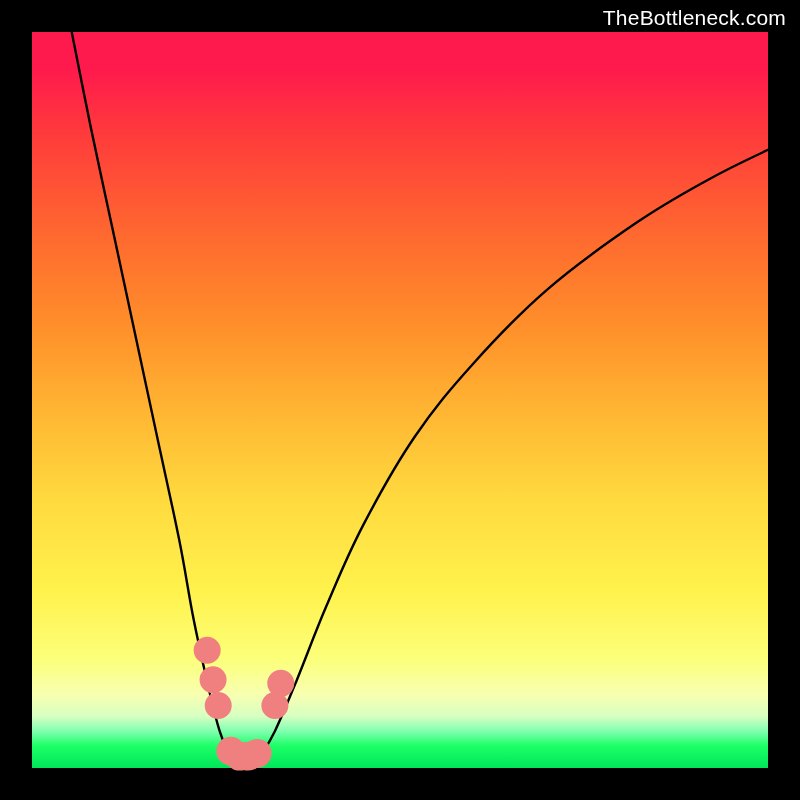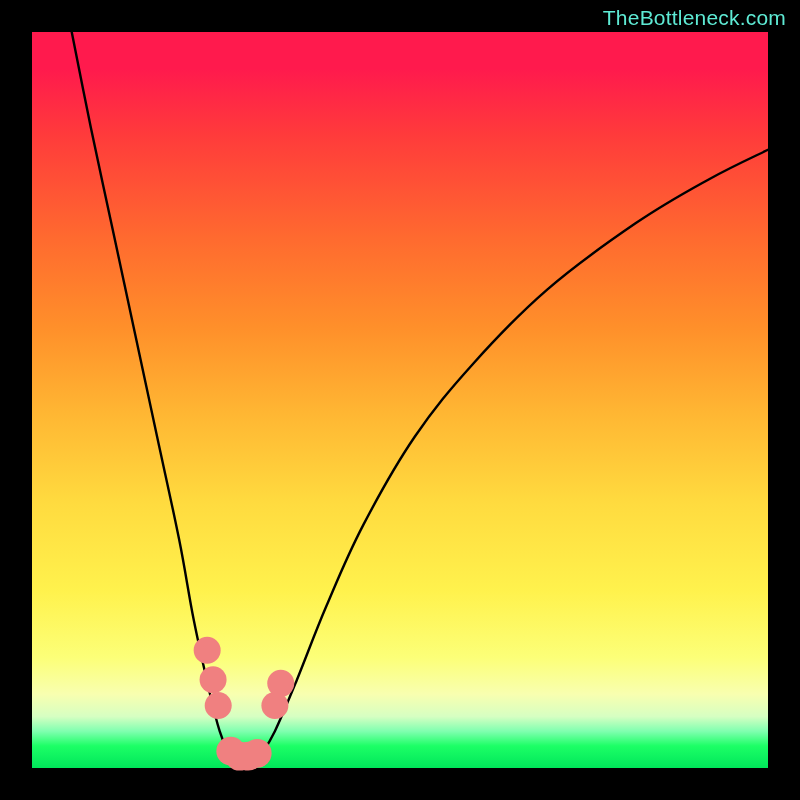--- a/index.html
+++ b/index.html
@@ -40,21 +40,21 @@
       #d6ffc2 93%,
       #80ffb0 95%,
       #1cff66 97%,
       #00e65a 100%
     );
   }
   .watermark {
     position: absolute;
     top: 6px;
     right: 14px;
-    color: #5eead4;
+    color: #ffffff;
     font-size: 21px;
     font-weight: 500;
     letter-spacing: 0.2px;
     user-select: none;
   }
   svg.curve {
     position: absolute;
     left: 0;
     top: 0;
     width: 736px;

